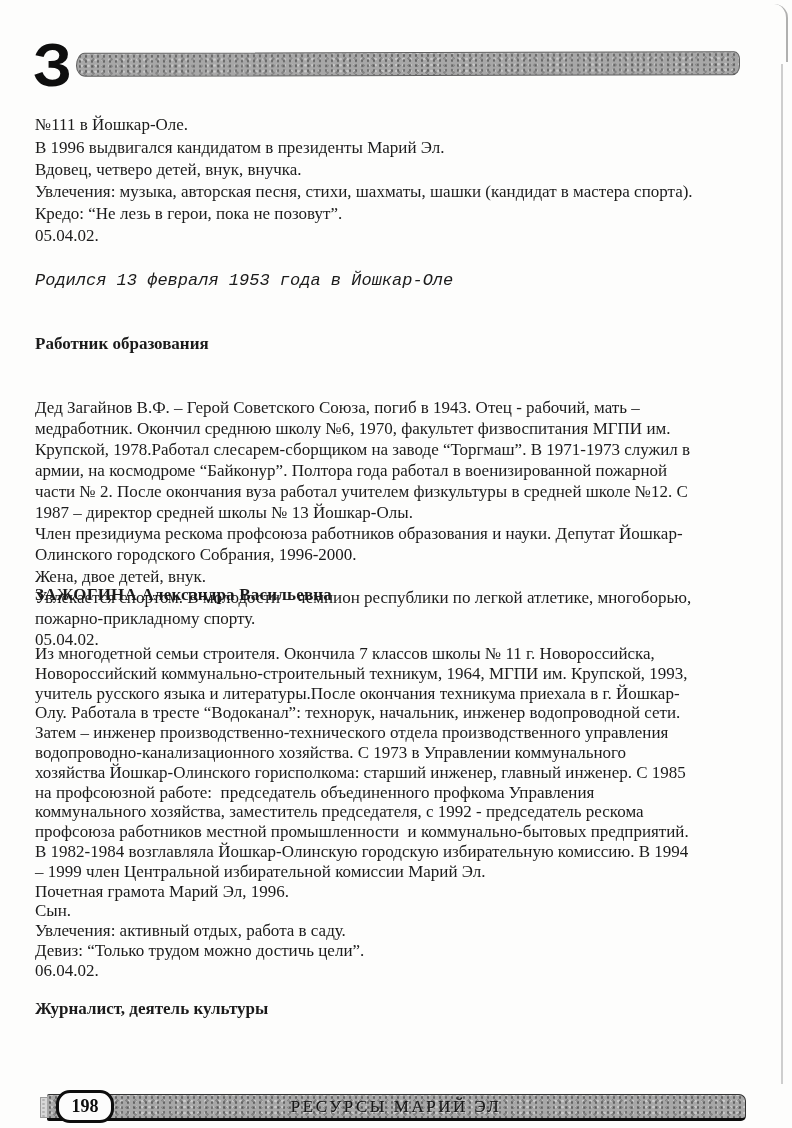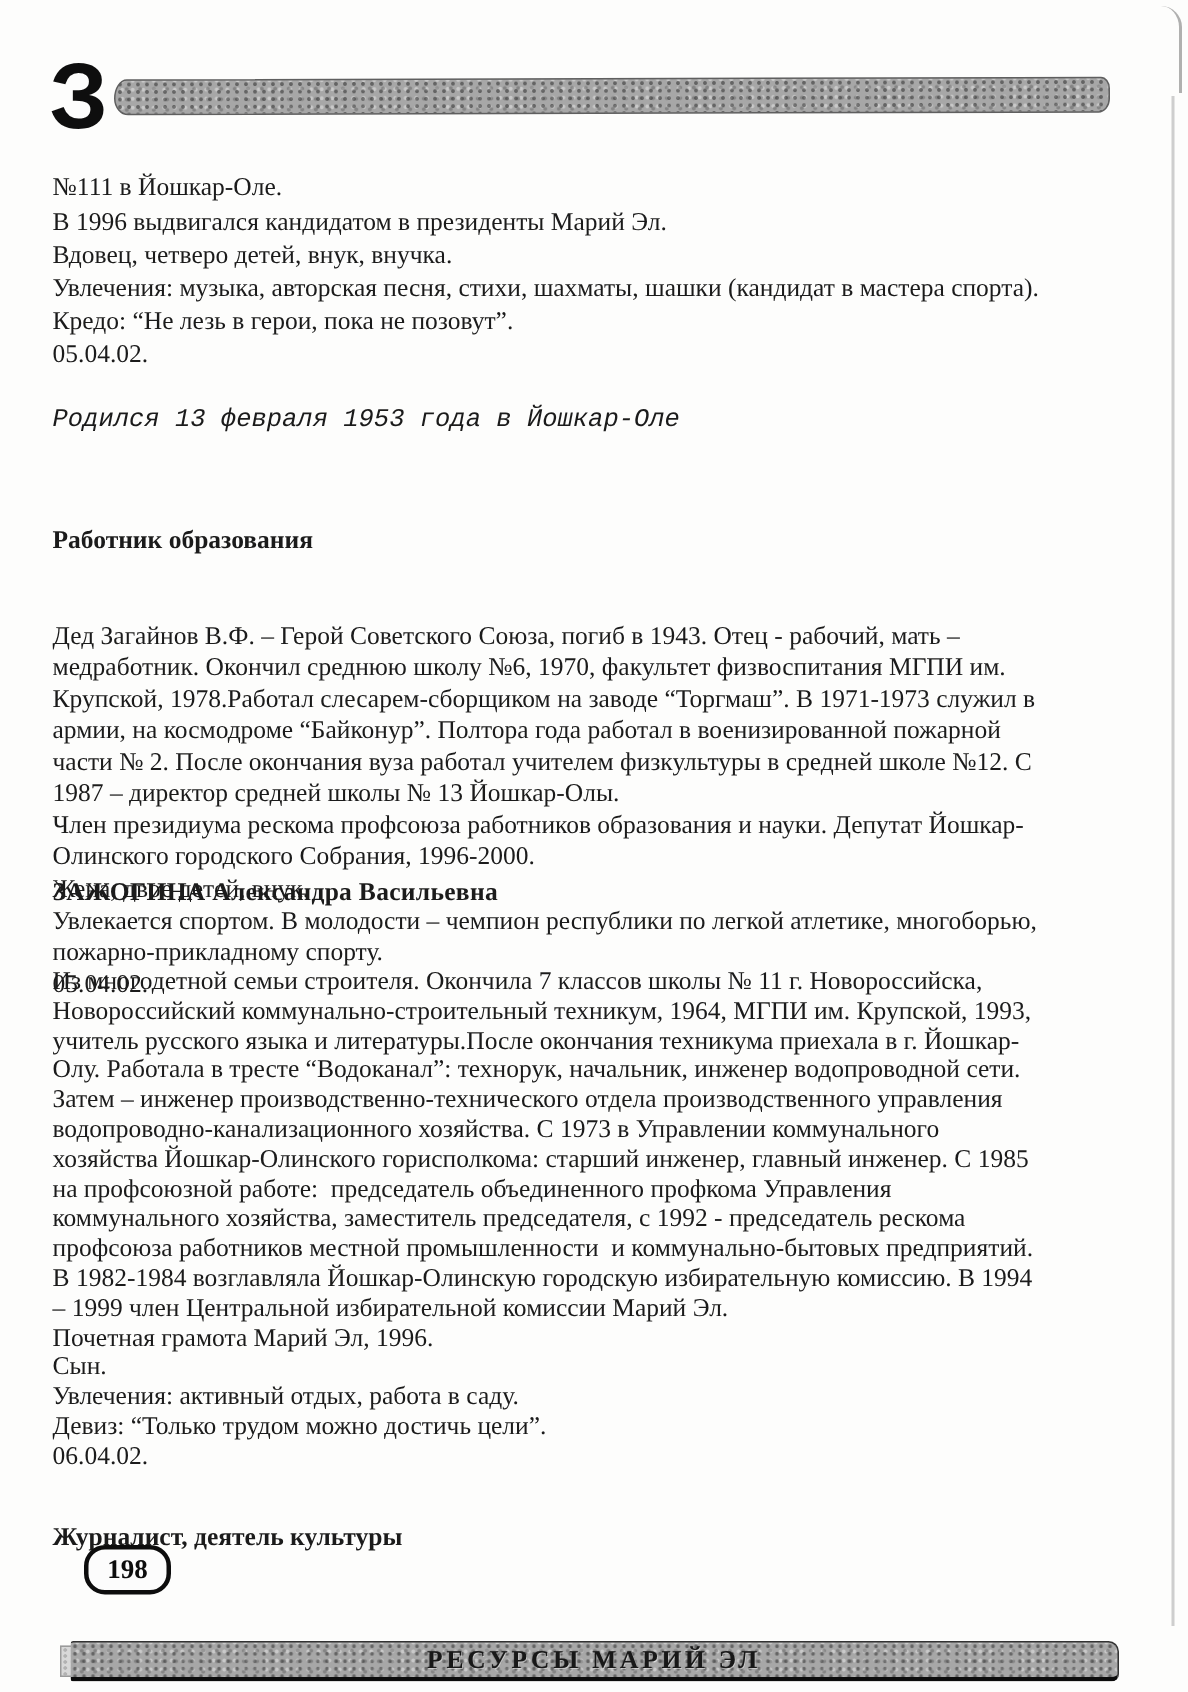--- a/index.html
+++ b/index.html
@@ -41,21 +41,21 @@
     position:absolute;left:35px;width:748px;
     font-size:17px;
     white-space:pre;
   }
   .e0{top:70px;line-height:22.2px;}
   .e1{top:228px;line-height:21.1px;}
   .e2{top:545px;line-height:19.8px;}
   .e3{top:958px;line-height:20.5px;}
   .entry .name{font-weight:bold;letter-spacing:.2px;}
   .entry .born{font-style:italic;font-family:Liberation Mono, monospace;}
-  .entry .role{font-weight:bold;margin-top:16px;}
+  .entry .role{font-weight:bold;}
   
   .scan-edge-line{
     position:absolute;left:781px;top:64px;
     width:2px;height:1020px;
     background:#c6c6c6;opacity:.85;
   }
   .scan-corner-curve{
     position:absolute;right:4px;top:4px;
     width:16px;height:58px;
     border-right:2px solid #9d9d9d;
@@ -75,27 +75,27 @@
     position:absolute;left:47px;top:1094px;
     width:698px;height:23px;
     border-top:1.5px solid #333;
     border-right:1.5px solid #333;
     border-left:none;
     border-bottom:3px solid #0c0c0c;
     border-radius:2px 7px 5px 2px;
     display:flex;align-items:center;justify-content:center;
   }
   .footer-title{
-    font-weight:bold;font-size:17px;
+    font-weight:normal;font-size:17px;
     letter-spacing:2.5px;
     color:#181818;
     text-shadow:.5px .5px 0 rgba(250,250,250,.55), 0 0 1px rgba(0,0,0,.6);
   }
   .page-number-capsule{
-    position:absolute;left:56px;top:1030px;
+    position:absolute;left:56px;top:1090px;
     width:52px;height:27px;
     background:#fcfcfc;
     border:3px solid #0d0d0d;
     border-radius:14px;
     display:flex;align-items:center;justify-content:center;
     z-index:2;
   }
   .page-number{
     font-weight:bold;font-size:18px;color:#0d0d0d;
   }

